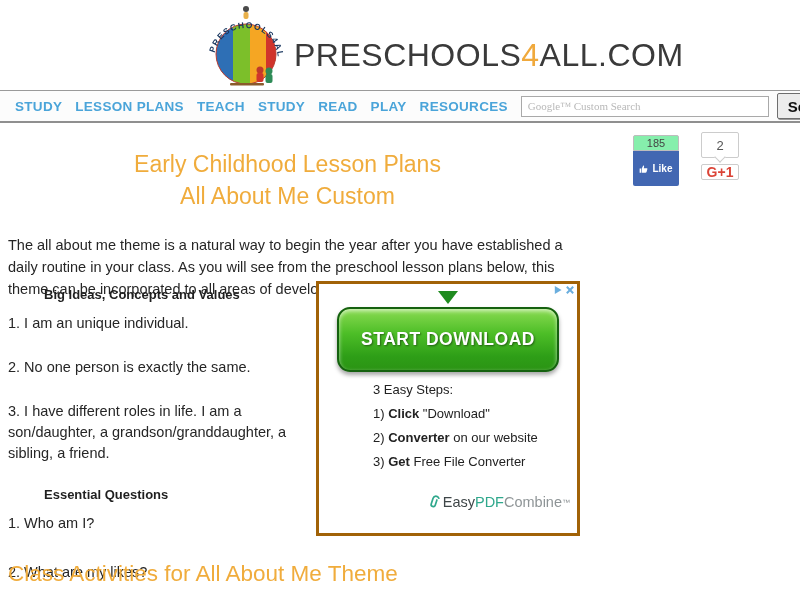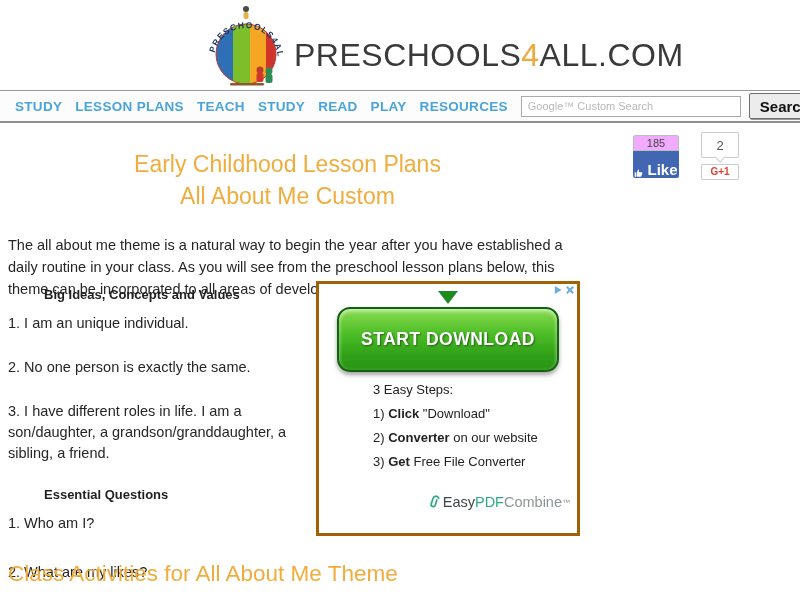--- a/index.html
+++ b/index.html
@@ -13,42 +13,42 @@
   .site-title { font-size:32px; color:#3a3a3a; letter-spacing:0.5px; margin-left:6px; margin-top:18px; cursor:pointer; }
   .site-title .t4 { color:#F0A93C; }
 
   
   .navbar { position:absolute; top:90px; left:0; right:0; height:33px;
             border-top:1px solid #9a9a9a; border-bottom:2px solid #8f8f8f;
             background:#fcfcfc; display:flex; align-items:center; padding:0 6px 0 15px; }
   .nav-link { color:#4AA4D9; font-weight:bold; font-size:13.5px; text-decoration:none;
               margin-right:13px; letter-spacing:0.3px; white-space:nowrap; cursor:pointer; }
   .search-wrap { margin-left:auto; display:flex; align-items:center; }
-  .search-input { width:220px; height:21px; border:1px solid #a9a9a9; font-size:11px;
-                  padding:2px 6px; color:#333; font-family:Liberation Sans, sans-serif; }
+  .search-input { width:248px; height:21px; border:1px solid #a9a9a9; font-size:11px;
+                  padding:2px 6px; color:#333; font-family:Liberation Serif, serif; }
   .search-input::placeholder { color:#b8b8b8; }
   .search-btn { margin-left:8px; height:26px; padding:2px 10px; font-weight:bold; font-size:15px;
                 background:#ececec; border:1px solid #6e6e6e; color:#111; cursor:pointer;
                 font-family:"Liberation Sans",sans-serif; border-radius:2px;
                 box-shadow:1px 1px 0 #999; }
 
   
   .fb-widget { position:absolute; top:135px; left:633px; width:46px; }
-  .fb-count { border:1px solid #bdbdbd; background:#f0abfc; text-align:center; font-size:11px;
+  .fb-count { border:1px solid #bdbdbd; background:#86efac; text-align:center; font-size:11px;
               color:#444; height:16px; line-height:15px; border-radius:2px 2px 0 0; }
-  .fb-like { background:#4267B2; color:#fff; font-size:15px; font-weight:bold; height:27px;
-             display:flex; align-items:flex-end; justify-content:center; gap:3px;
+  .fb-like { background:#4267B2; color:#fff; font-size:10px; font-weight:bold; height:35px;
+             display:flex; align-items:center; justify-content:center; gap:3px;
              border-radius:0 0 2px 2px; cursor:pointer; }
   .gp-widget { position:absolute; top:132px; left:701px; width:38px; text-align:center; }
   .gp-count { border:1px solid #ccc; height:26px; line-height:25px; font-size:13px; color:#555;
               background:#fff; position:relative; border-radius:2px; }
   .gp-count::after { content:""; position:absolute; left:50%; bottom:-4px; width:7px; height:7px;
                      background:#fff; border-right:1px solid #ccc; border-bottom:1px solid #ccc;
                      transform:translateX(-50%) rotate(45deg); }
-  .gp-btn { margin-top:6px; border:1px solid #ccc; background:#fff; color:#DB4437; font-size:10px;
+  .gp-btn { margin-top:6px; border:1px solid #ccc; background:#fff; color:#DB4437; font-size:14px;
             font-weight:bold; height:16px; line-height:14px; border-radius:2px; cursor:pointer; }
 
   
   .main-heading { position:absolute; top:148px; left:0; width:575px; text-align:center;
                   color:#F0AC3C; font-size:23px; line-height:1.4; }
   .intro { position:absolute; top:219px; left:8px; width:580px; font-size:14.5px;
            line-height:1.55; color:#262626; }
   .col-left { position:absolute; top:287px; left:8px; width:303px; color:#262626; }
   .sec-heading { font-size:13px; font-weight:bold; color:#1f1f1f; margin:0 0 11px;padding-left:36px; }
   .item { font-size:14.5px; margin:0 0 23px; line-height:1.45; }

